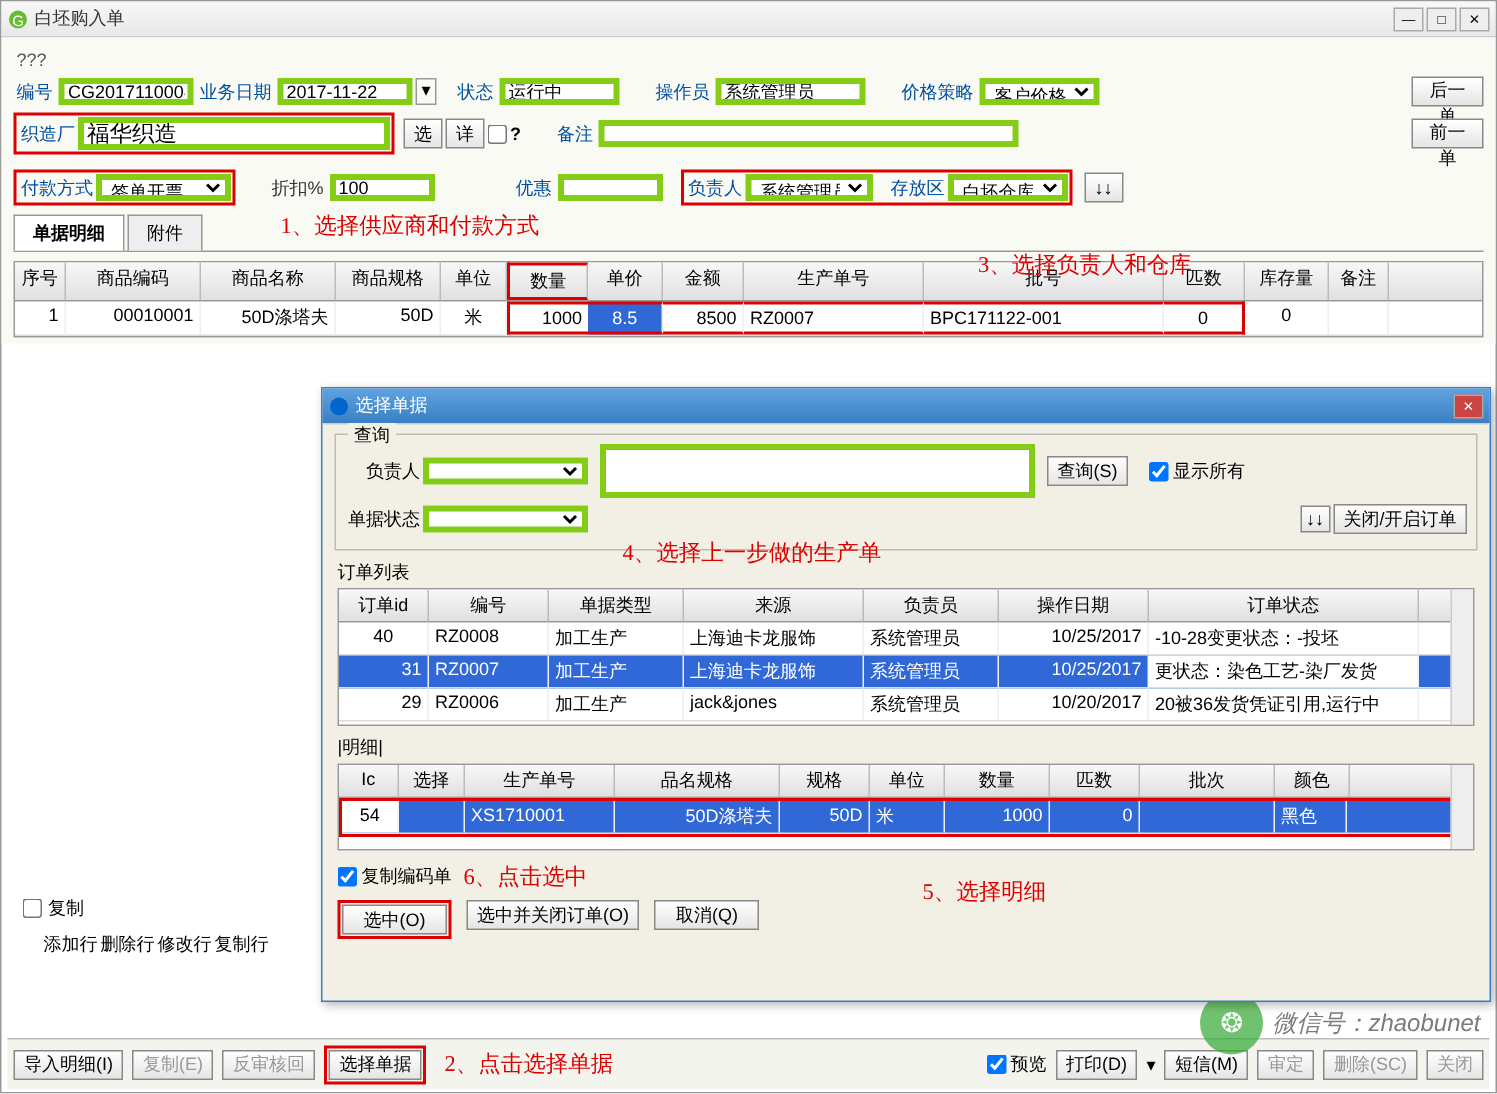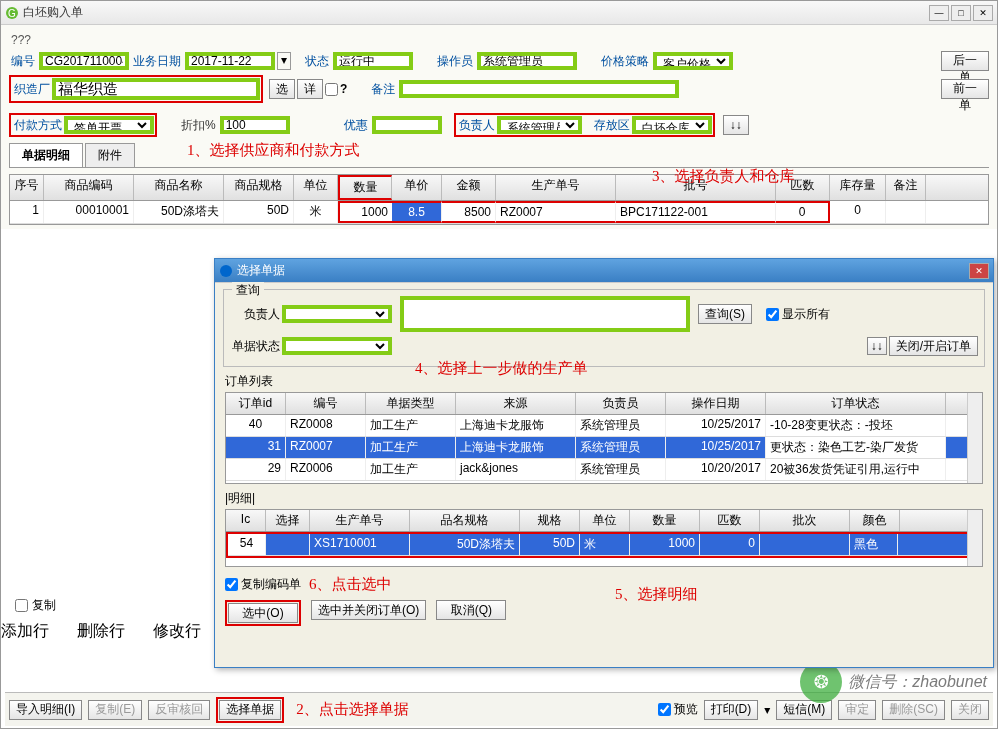--- a/index.html
+++ b/index.html
@@ -157,21 +157,21 @@
       </div>
     </div>
 
     <div class="annotation" style="left:450px;top:260px">7、修改数量、单价等数据</div>
   </div>
 
   <div style="position:absolute;left:14px;top:596px;display:flex;align-items:center;gap:4px">
     <input type="checkbox" style="">
     <span>复制</span>
   </div>
-  <div style="position:absolute;left:0;top:620px;display:flex;gap:28px;font-size:16px">
+  <div style="position:absolute;left:28px;top:620px;display:flex;gap:2px;font-size:12px">
     <span style="cursor:pointer">添加行</span>
     <span style="cursor:pointer">删除行</span>
     <span style="cursor:pointer">修改行</span>
     <span style="cursor:pointer">复制行</span>
   </div>
 
   <div class="bottom-bar" style="border-top:1px solid #bbb;background:#f4f4ee;height:34px">
     <button class="btn">导入明细(I)</button>
     <button class="btn disabled">复制(E)</button>
     <button class="btn disabled">反审核回</button>

